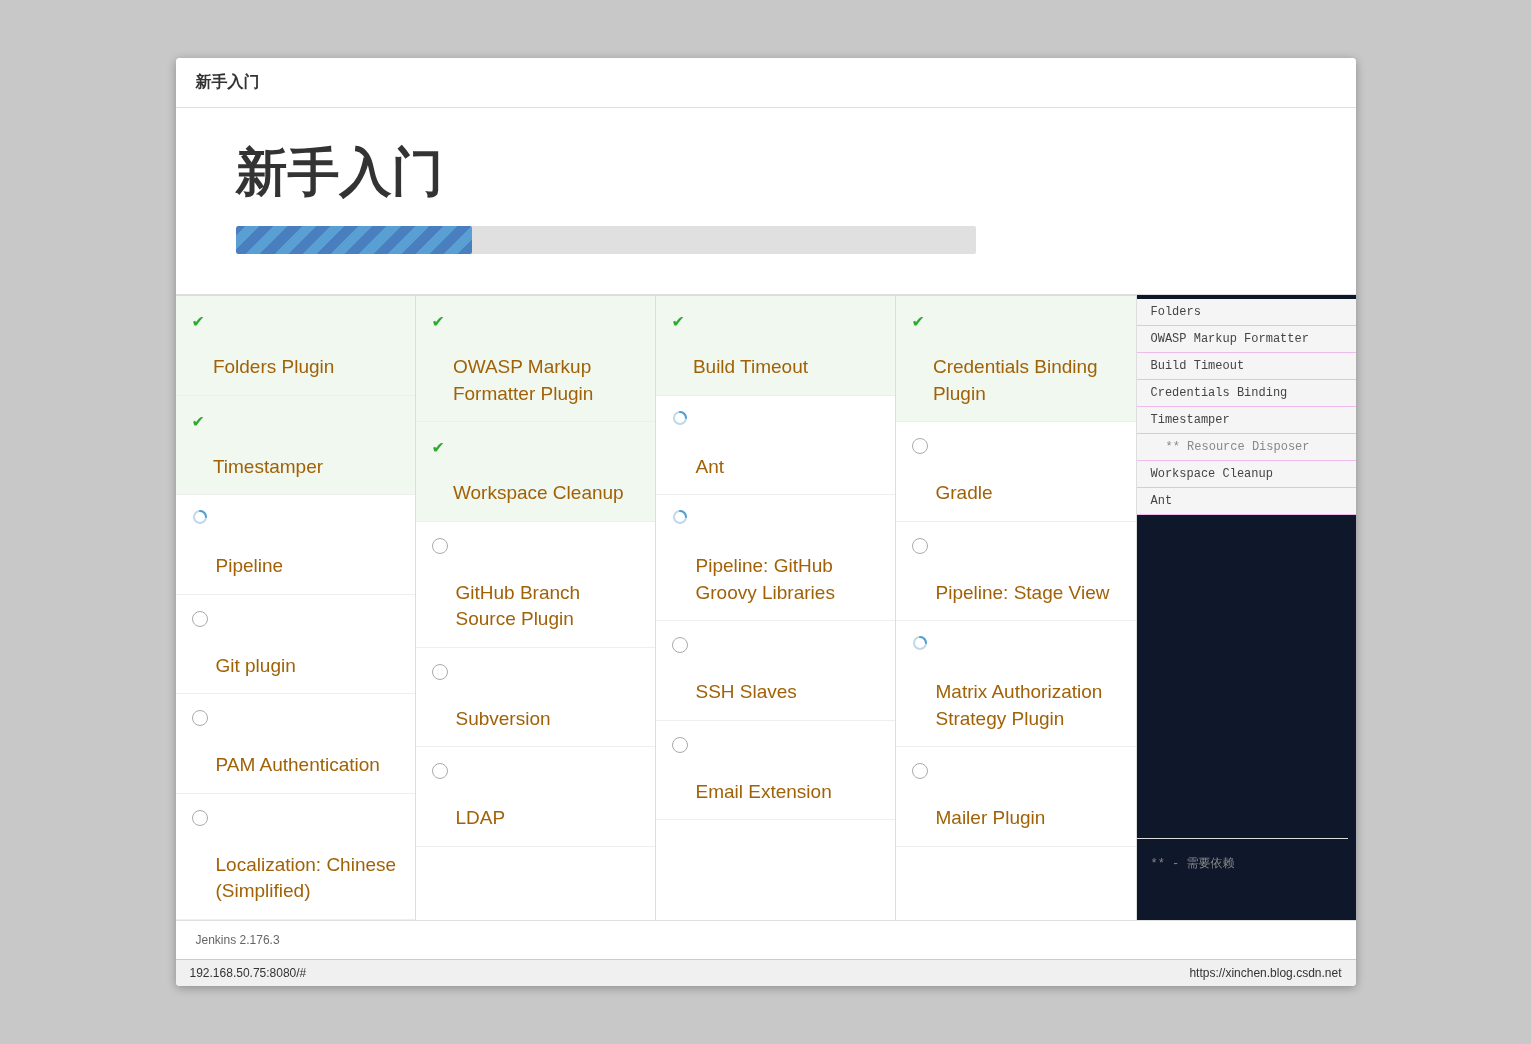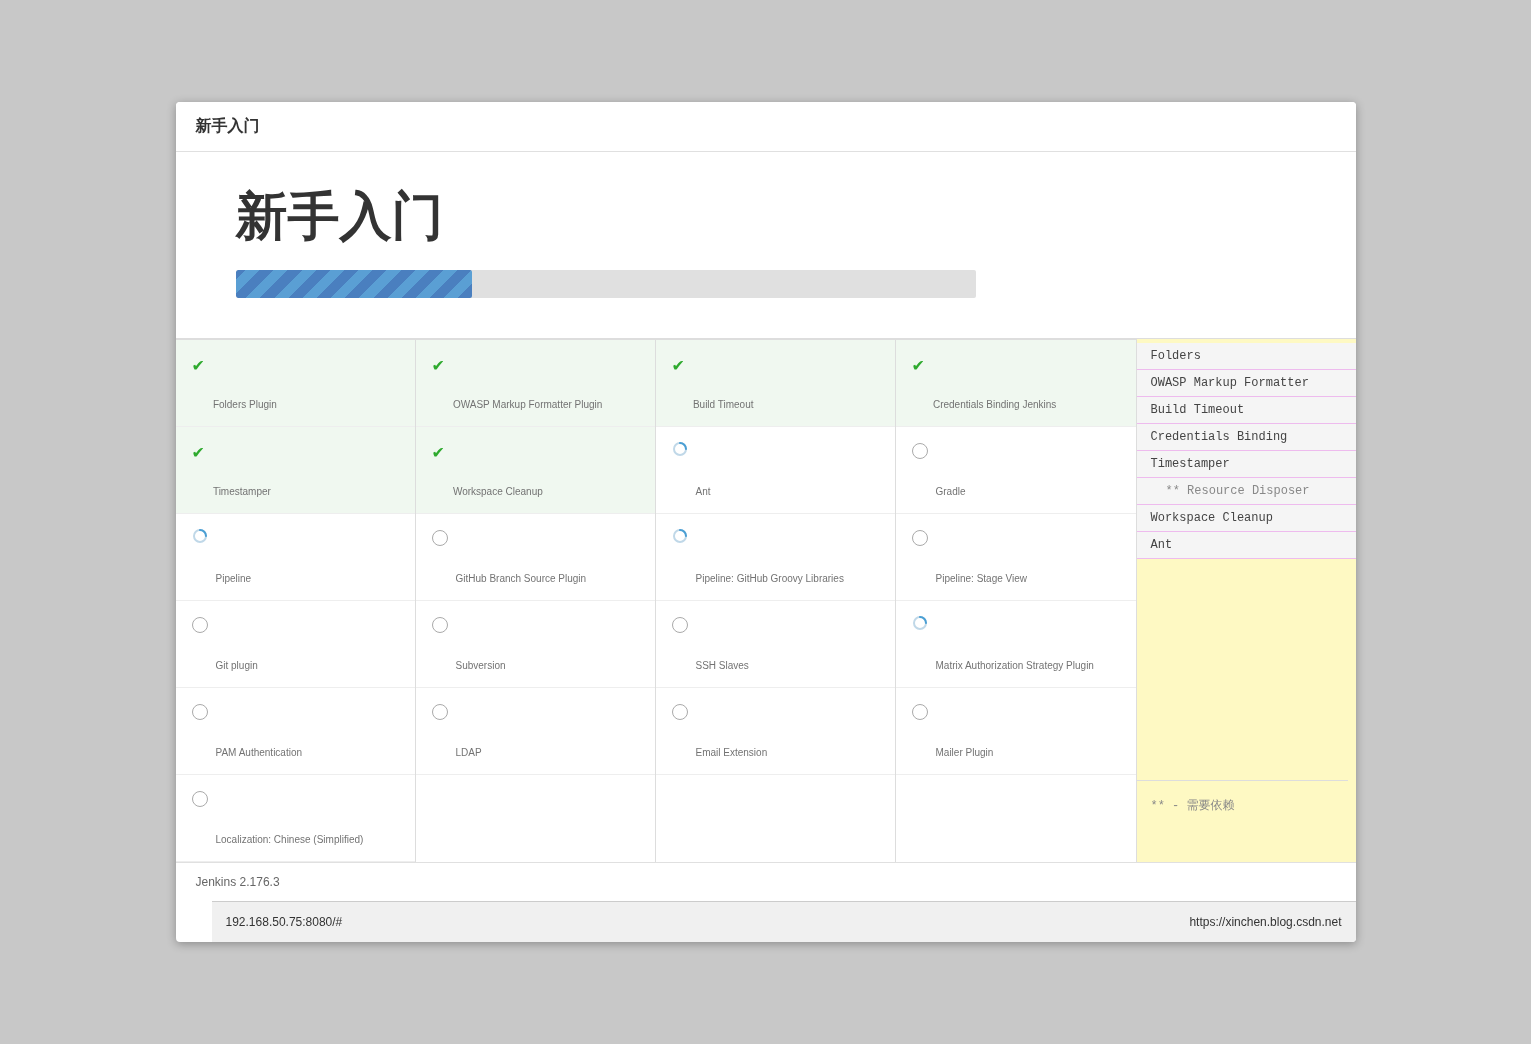--- a/index.html
+++ b/index.html
@@ -97,62 +97,61 @@
     }
     .icon-circle {
       width: 16px;
       height: 16px;
       border: 1.5px solid #aaa;
       border-radius: 50%;
       flex-shrink: 0;
       margin-top: 2px;
     }
     .plugin-name {
-      font-size: 10px;
-      color: #737373;
+      font-size: 19px;
+      color: #a16207;
       line-height: 1.4;
       margin-top: 44px;
     }
     .sidebar-item {
       padding: 6px 14px;
       font-family: 'Courier New', monospace;
       font-size: 12px;
       color: #444;
       border-bottom: 1px solid #ebe;
       background: #f5f5f5;
     }
     .sidebar-item.note {
       color: #888;
       padding-left: 29px;
     }
     .sidebar-wrapper {
       position: relative;
       width: 220px;
-      background: #fef9c3;
+      background: #0f172a;
       border-left: 1px solid #ddd;
     }
     .sidebar-items-list {
       padding-top: 4px;
     }
     .footer {
       background: #fff;
       padding: 12px 20px;
       border-top: 1px solid #e0e0e0;
       font-size: 12px;
       color: #666;
     }
     .bottom-bar {
       background: #f0f0f0;
-      padding: 13px 14px;
+      padding: 6px 14px;
       font-size: 12px;
       color: #333;
       display: flex;
       justify-content: space-between;
       border-top: 1px solid #ccc;
-      margin-left: 36px;
     }
     .spin-icon {
       display: inline-block;
       color: #4a9fd4;
       font-size: 16px;
     }
   </style>
 </head>
 <body>
 
@@ -253,21 +252,21 @@
             <span class="plugin-name">SSH Slaves</span>
           </div>
           <div class="plugin-item unchecked">
             <span class="icon-circle"></span>
             <span class="plugin-name">Email Extension</span>
           </div>
         </div>
         <div class="plugin-col">
           <div class="plugin-item checked-green">
             <span class="icon-check">✔</span>
-            <span class="plugin-name">Credentials Binding Jenkins</span>
+            <span class="plugin-name">Credentials Binding Plugin</span>
           </div>
           <div class="plugin-item unchecked">
             <span class="icon-circle"></span>
             <span class="plugin-name">Gradle</span>
           </div>
           <div class="plugin-item unchecked">
             <span class="icon-circle"></span>
             <span class="plugin-name">Pipeline: Stage View</span>
           </div>
           <div class="plugin-item spinning">

